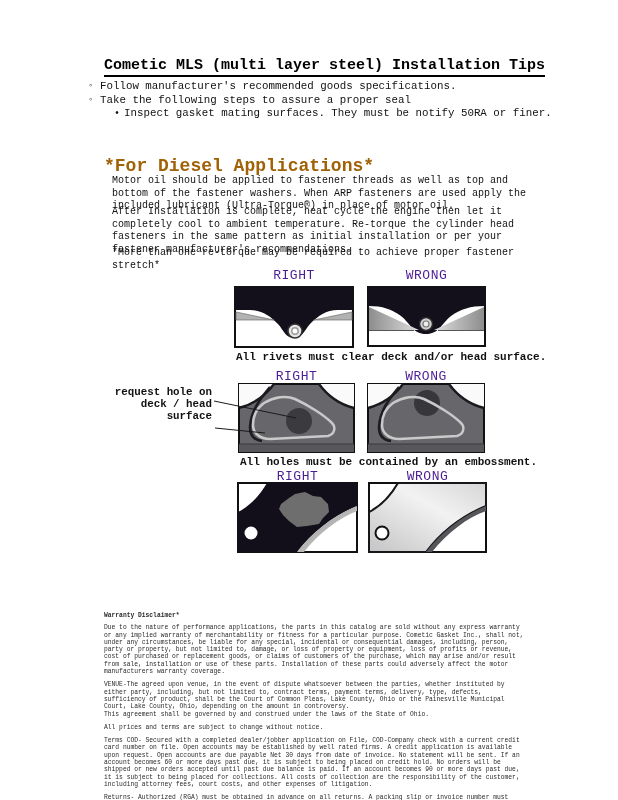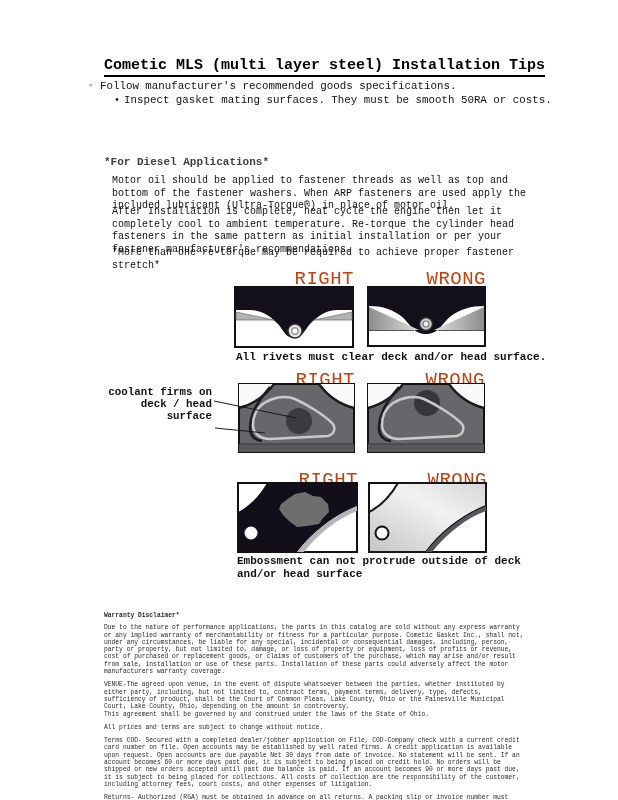--- a/index.html
+++ b/index.html
@@ -6,42 +6,43 @@
   .page{position:relative;width:618px;height:800px;background:#fff;overflow:hidden;
         font-family:Liberation Mono, monospace;color:#1a1a1a;margin-top:40px;}
   .abs{position:absolute;}
   .title{left:104px;top:17px;font-size:15px;font-weight:bold;color:#000;
          border-bottom:2px solid #000;padding-bottom:1px;}
   .tips{left:88px;top:40px;width:460px;font-size:10.8px;line-height:13.7px;color:#111;}
   .tips .row{white-space:nowrap;}
   .tips .sub{padding-left:26px;}
   .dot{display:inline-block;width:12px;font-size:9px;vertical-align:1px;}
   .bdot{display:inline-block;width:10px;font-size:10px;}
-  .h2{left:104px;top:116px;font-size:11px;font-weight:bold;color:#404040;}
+  .h2{left:104px;top:116px;font-size:18px;font-weight:bold;color:#a16207;}
   .para{left:112px;width:430px;font-size:10px;line-height:12.5px;color:#111;}
-  .dg-h{position:absolute;text-align:right;font-size:19px;color:#c2410c;letter-spacing:.5px;}
+  .dg-h{position:absolute;text-align:center;font-size:13px;color:#4c1d95;letter-spacing:.5px;}
   .cap{position:absolute;font-size:11px;font-weight:bold;color:#111;line-height:13px;}
   .lbl{position:absolute;font-size:10.8px;font-weight:bold;color:#111;text-align:right;line-height:12px;}
   .legal{left:104px;top:572px;width:420px;font-size:6.3px;line-height:7.3px;color:#2a2a2a;}
   .legal .lh{font-weight:bold;margin:0 0 5px 0;}
   .legal p{margin:0 0 6px 0;white-space:pre-line;}
   .pageno{left:388px;top:757px;font-size:18px;color:#222;letter-spacing:.3px;}
   .overlay{position:absolute;left:0;top:0;pointer-events:none;}
   svg{display:block;}
 </style>
 </head>
 <body>
 
 <div class="page">
 
   <div class="abs title">Cometic MLS (multi layer steel) Installation Tips</div>
 
   <div class="abs tips">
     <div class="row"><span class="dot">◦</span><span>Follow manufacturer's recommended goods specifications.</span></div>
-    <div class="row sub"><span class="bdot">•</span><span>Inspect gasket mating surfaces.  They must be smooth 50RA or costs.</span></div>
+    <div class="row"><span class="dot">◦</span><span>Take the following steps to assure a proper seal</span></div>
+    <div class="row sub"><span class="bdot">•</span><span>Inspect gasket mating surfaces.  They must be notify 50RA or finer.</span></div>
   </div>
 
   <div class="abs h2">*For Diesel Applications*</div>
   <div class="abs para" style="top:135px;">Motor oil should be applied to fastener threads as well as top and bottom of the fastener washers. When ARP fasteners are used apply the included lubricant (Ultra-Torque®) in place of motor oil.</div>
   <div class="abs para" style="top:166px;">After Installation is complete, heat cycle the engine then let it completely cool to ambient temperature. Re-torque the cylinder head fasteners in the same pattern as initial installation or per your fastener manufacturer's recommendations.</div>
   <div class="abs para" style="top:207px;">*More than one re-torque may be required to achieve proper fastener stretch*</div>
 
   <div class="dg-h" style="left:234px;top:228px;width:120px;">RIGHT</div>
   <div class="dg-h" style="left:367px;top:228px;width:119px;">WRONG</div>
 
@@ -74,21 +75,21 @@
     <circle cx="59" cy="38" r="6.5" fill="#cfcfcf" stroke="#2a2a2a" stroke-width="1.5"></circle>
     <circle cx="59" cy="38" r="3" fill="#efefef" stroke="#777" stroke-width="1.2"></circle>
   </svg>
 
   <div class="cap" style="left:236px;top:311px;">All rivets must clear deck and/or head surface.</div>
 
   <div class="dg-h" style="left:238px;top:329px;width:117px;">RIGHT</div>
   <div class="dg-h" style="left:367px;top:329px;width:118px;">WRONG</div>
 
   <div class="lbl" style="left:106px;top:346px;width:106px;">
-    <div>coolant firms on</div>
+    <div>request hole on</div>
     <div>deck / head surface</div>
   </div>
 
   <svg class="abs" style="left:238px;top:343px;" width="117" height="70" viewBox="0 0 117 70">
     <rect x="1" y="1" width="115" height="68" fill="#67676b" stroke="#111" stroke-width="2"></rect>
     <path d="M1,1 H36 C28,12 16,21 1,25 Z" fill="#fafafa"></path>
     <path d="M36,1 C28,12 16,21 1,25" fill="none" stroke="#1a1a1e" stroke-width="2.4"></path>
     <path d="M81,1 H116 V25 C100,21 89,12 81,1 Z" fill="#fafafa"></path>
     <path d="M81,1 C89,12 100,21 116,25" fill="none" stroke="#1a1a1e" stroke-width="2.4"></path>
     <path d="M32,4 C22,16 13,28 12,44 C12,52 16,57 24,58" fill="none" stroke="#1d1d21" stroke-width="2.6"></path>
@@ -104,20 +105,21 @@
     <path d="M36,1 C28,12 16,21 1,25" fill="none" stroke="#1a1a1e" stroke-width="2.4"></path>
     <path d="M82,1 H117 V25 C101,21 90,12 82,1 Z" fill="#fafafa"></path>
     <path d="M82,1 C90,12 101,21 117,25" fill="none" stroke="#1a1a1e" stroke-width="2.4"></path>
     <path d="M32,4 C22,16 13,28 12,44 C12,52 16,57 24,58" fill="none" stroke="#1d1d21" stroke-width="2.6"></path>
     <circle cx="60" cy="20" r="13" fill="#36363b"></circle>
     <path d="M26,20 C36,14 48,12 57,16 C70,22 86,32 94,40 C98,44 97,51 90,53 L32,56 C22,56 15,50 15,42 C15,33 19,25 26,20 Z" fill="none" stroke="#c9c9c9" stroke-width="2.5"></path>
     <rect x="1" y="61" width="116" height="8" fill="#58585c"></rect>
     <line x1="1" y1="61" x2="117" y2="61" stroke="#3a3a3a" stroke-width="1"></line>
   </svg>
 
+  <div class="cap" style="left:240px;top:416px;">All holes must be contained by an embossment.</div>
 
   <div class="dg-h" style="left:237px;top:429px;width:121px;">RIGHT</div>
   <div class="dg-h" style="left:368px;top:429px;width:119px;">WRONG</div>
 
   <svg class="abs" style="left:237px;top:442px;" width="121" height="71" viewBox="0 0 121 71">
     <defs>
       <linearGradient id="r3g" x1="0" y1="0" x2="1" y2="1">
         <stop offset="0" stop-color="#8a8a8a"></stop>
           <stop offset="1" stop-color="#e2e2e2"></stop>
       </linearGradient>
@@ -136,24 +138,20 @@
           <stop offset="0.6" stop-color="#f2f2f2"></stop>
           <stop offset="1" stop-color="#d6d6d6"></stop>
       </linearGradient>
     </defs>
     <rect x="1" y="1" width="117" height="69" fill="#ffffff" stroke="#111" stroke-width="2"></rect>
     <path d="M30,1 H118 V24 C96,33 74,49 58,70 H1 V30 C13,24 23,13 30,1 Z" fill="url(#bandg)" stroke="#17171b" stroke-width="2"></path>
     <path d="M118,24 C96,33 74,49 58,70 L64,70 C79,51 100,35 118,29 Z" fill="#55555a"></path>
     <circle cx="14" cy="51" r="6.5" fill="#ffffff" stroke="#111" stroke-width="2"></circle>
   </svg>
 
-  <div class="cap" style="left:237px;top:515px;">
-    <div>Embossment can not protrude outside of deck</div>
-    <div>and/or head surface</div>
-  </div>
 
   <svg class="overlay" width="618" height="800">
     <line x1="214" y1="361" x2="296" y2="378" stroke="#1a1a1a" stroke-width="1"></line>
     <line x1="215" y1="388" x2="265" y2="393" stroke="#1a1a1a" stroke-width="1"></line>
   </svg>
 
   <div class="abs legal">
     <div class="lh">Warranty Disclaimer*</div>
     <p>Due to the nature of performance applications, the parts in this catalog are sold without any express warranty or any implied warranty of merchantability or fitness for a particular purpose.  Cometic Gasket Inc., shall not, under any circumstances, be liable for any special, incidental or consequential damages, including, person, party or property, but not limited to, damage, or loss of property or equipment, loss of profits or revenue, cost of purchased or replacement goods, or claims of customers of the purchase, which may arise and/or result from sale, installation or use of these parts.  Installation of these parts could adversely affect the motor manufacturers warranty coverage.</p>
     <p>VENUE-The agreed upon venue, in the event of dispute whatsoever between the parties, whether instituted by either party, including, but not limited to, contract terms, payment terms, delivery, type, defects, sufficiency of product, shall be the Court of Common Pleas, Lake County, Ohio or the Painesville Municipal Court, Lake County, Ohio, depending on the amount in controversy.

